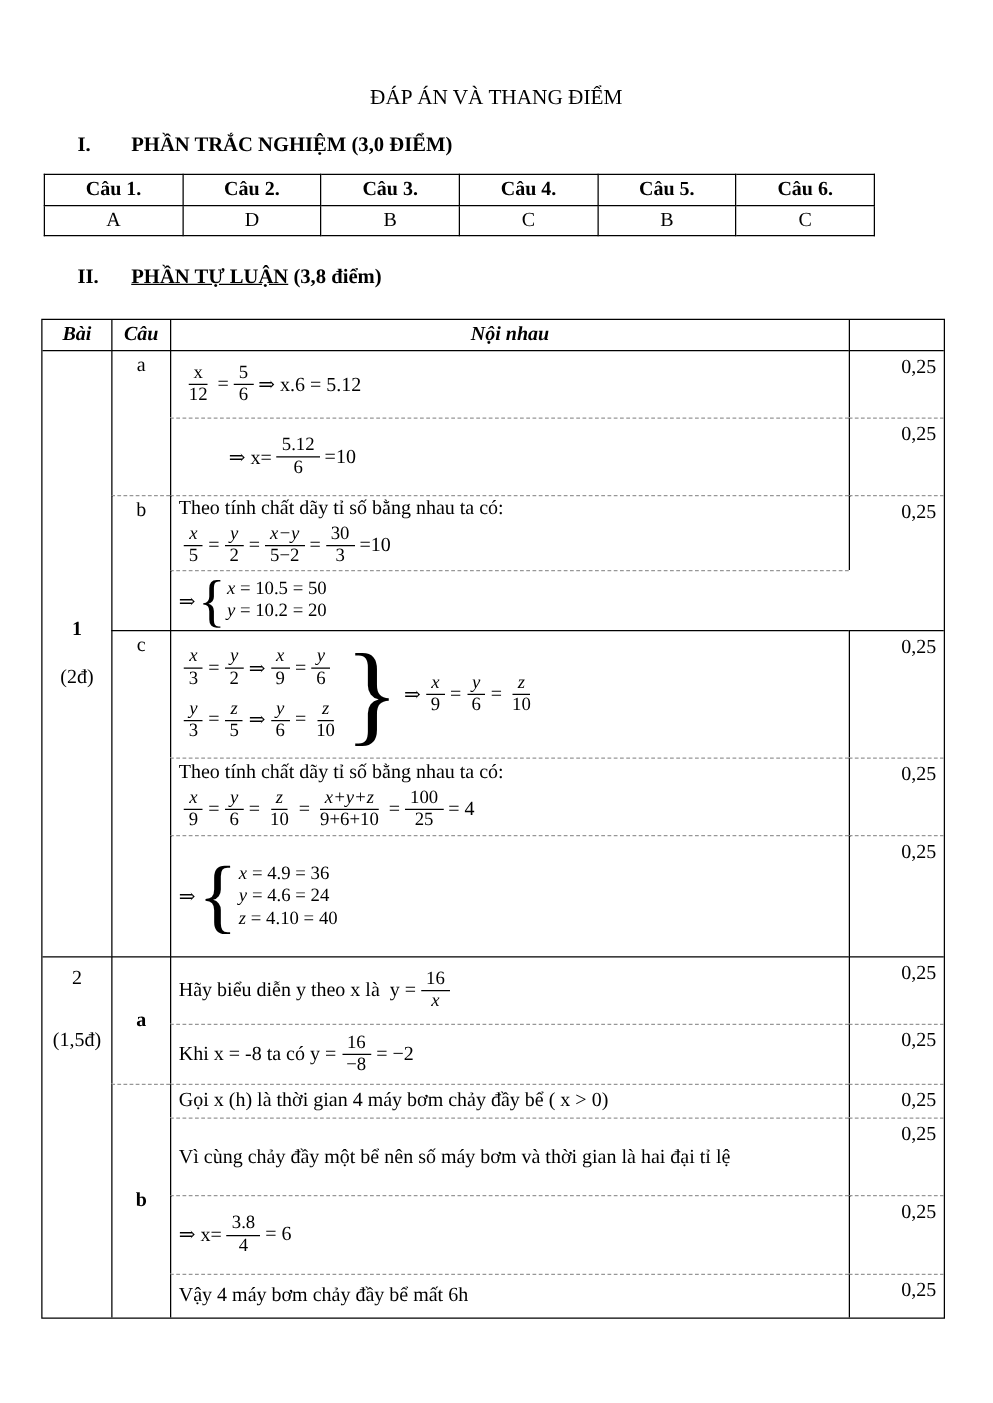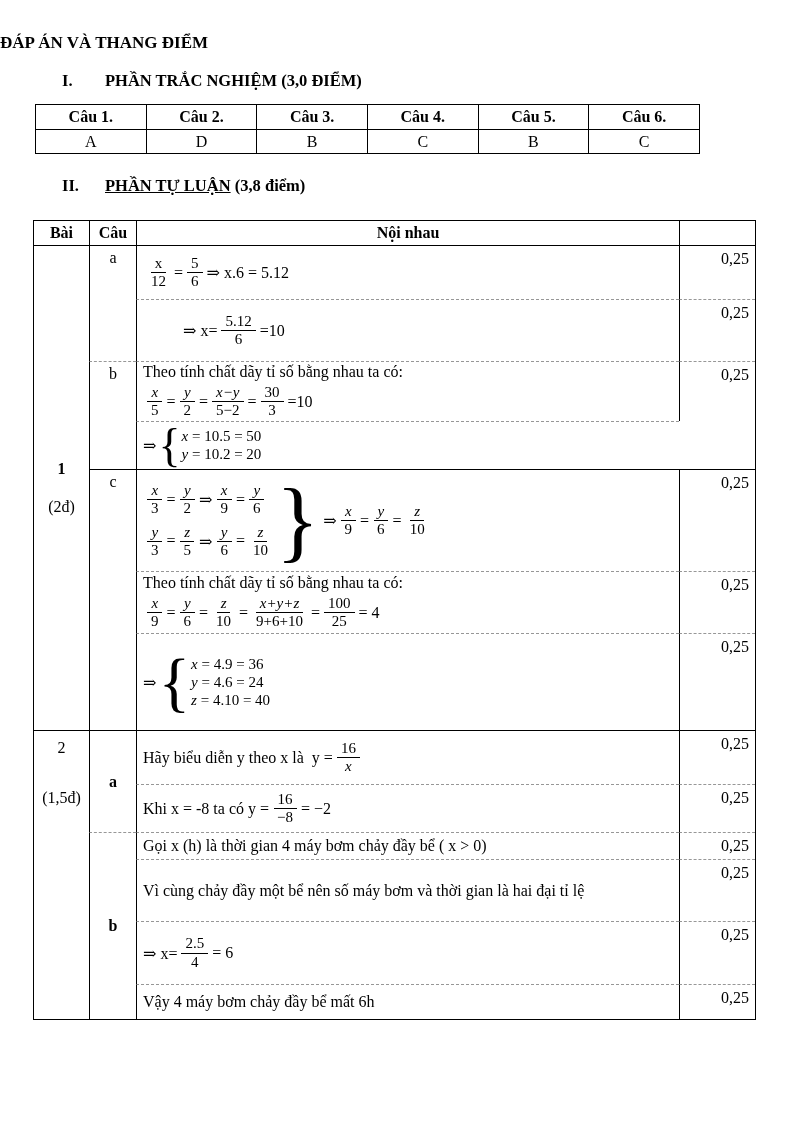--- a/index.html
+++ b/index.html
@@ -2,21 +2,21 @@
 <html><head>
 <meta charset="utf-8">
 <style>
   html,body{margin:0;padding:0;}
   body{
     width:794px;height:1122px;background:#ffffff;color:#000;
     font-family:"Liberation Serif","DejaVu Serif",serif;
     box-sizing:border-box;overflow:hidden;
   }
   
-  .title{ font-weight:bold;font-size:17px;margin-top:33px; }
+  .title{ text-align:center;font-weight:normal;font-size:17px;margin-top:68px; }
   .secline{ display:flex;margin-left:62px;font-weight:bold;font-size:16.5px; }
   .sec1{ margin-top:18px; }
   .sec2{ margin-top:22px; }
   .secnum{ width:43px; }
   .und{ text-decoration:underline; }
   
   table.mcq{
     border-collapse:collapse;margin:13px 0 0 35px;width:665px;
     font-size:16px;table-layout:fixed;
   }
@@ -27,21 +27,21 @@
     display:grid;
     grid-template-columns:55px 47px 543px 76px;
     grid-template-rows:24px 54px 62px 60px 48px 102px 62px 97px 54px 48px 27px 62px 63px 35px;
     width:721px;margin:24px 0 0 33px;
     border:1px solid #000;font-size:16px;
   }
   .ec{ border-left:1px solid #000;border-top:1px solid #000;padding:1px 6px;min-width:0;overflow:hidden; }
   .c1{ border-left:none; }
   .dt{ border-top:1px dashed #979797; }
   .nt{ border-top:none; }
-  .eh{ font-weight:bold;display:flex;align-items:center;justify-content:center;padding:0; }
+  .eh{ font-weight:bold;display:flex;align-items:center;justify-content:center;padding:0;font-style:italic; }
   .pts{ text-align:right;padding-top:4px; }
   .cc{ display:flex;flex-direction:column;justify-content:center;gap:2px; }
   .g14{ gap:13px; }
   .ind{ padding-left:46px; }
   .bai{ display:flex;flex-direction:column;align-items:center;font-size:16px; }
   .baimid{ justify-content:center;gap:20px; }
   .baitop{ justify-content:flex-start;padding-top:8px;gap:32px; }
   .bailabel{ font-weight:bold; }
   .cau{ display:flex;justify-content:center; }
   .cautop{ align-items:flex-start;padding-top:3px; }
@@ -358,21 +358,21 @@
       <div class="mline">
         <span class="mtxt">Vì cùng chảy đầy một bể nên số máy bơm và thời gian là hai đại tỉ lệ</span>
       </div>
     </div>
   <div class="ec pts dt" style="grid-area:12/4/13/5">0,25</div>
 
   <div class="ec cc dt" style="grid-area:13/3/14/4">
       <div class="mline">
         <span class="mtxt">⇒ x=</span>
         <span class="frac">
-          <span class="fn">2.5</span>
+          <span class="fn">3.8</span>
           <span class="fd">4</span>
         </span>
         <span class="mtxt">= 6</span>
       </div>
     </div>
   <div class="ec pts dt" style="grid-area:13/4/14/5">0,25</div>
 
   <div class="ec cc dt" style="grid-area:14/3/15/4">
       <div class="mline">
         <span class="mtxt">Vậy 4 máy bơm chảy đầy bể mất 6h</span>

